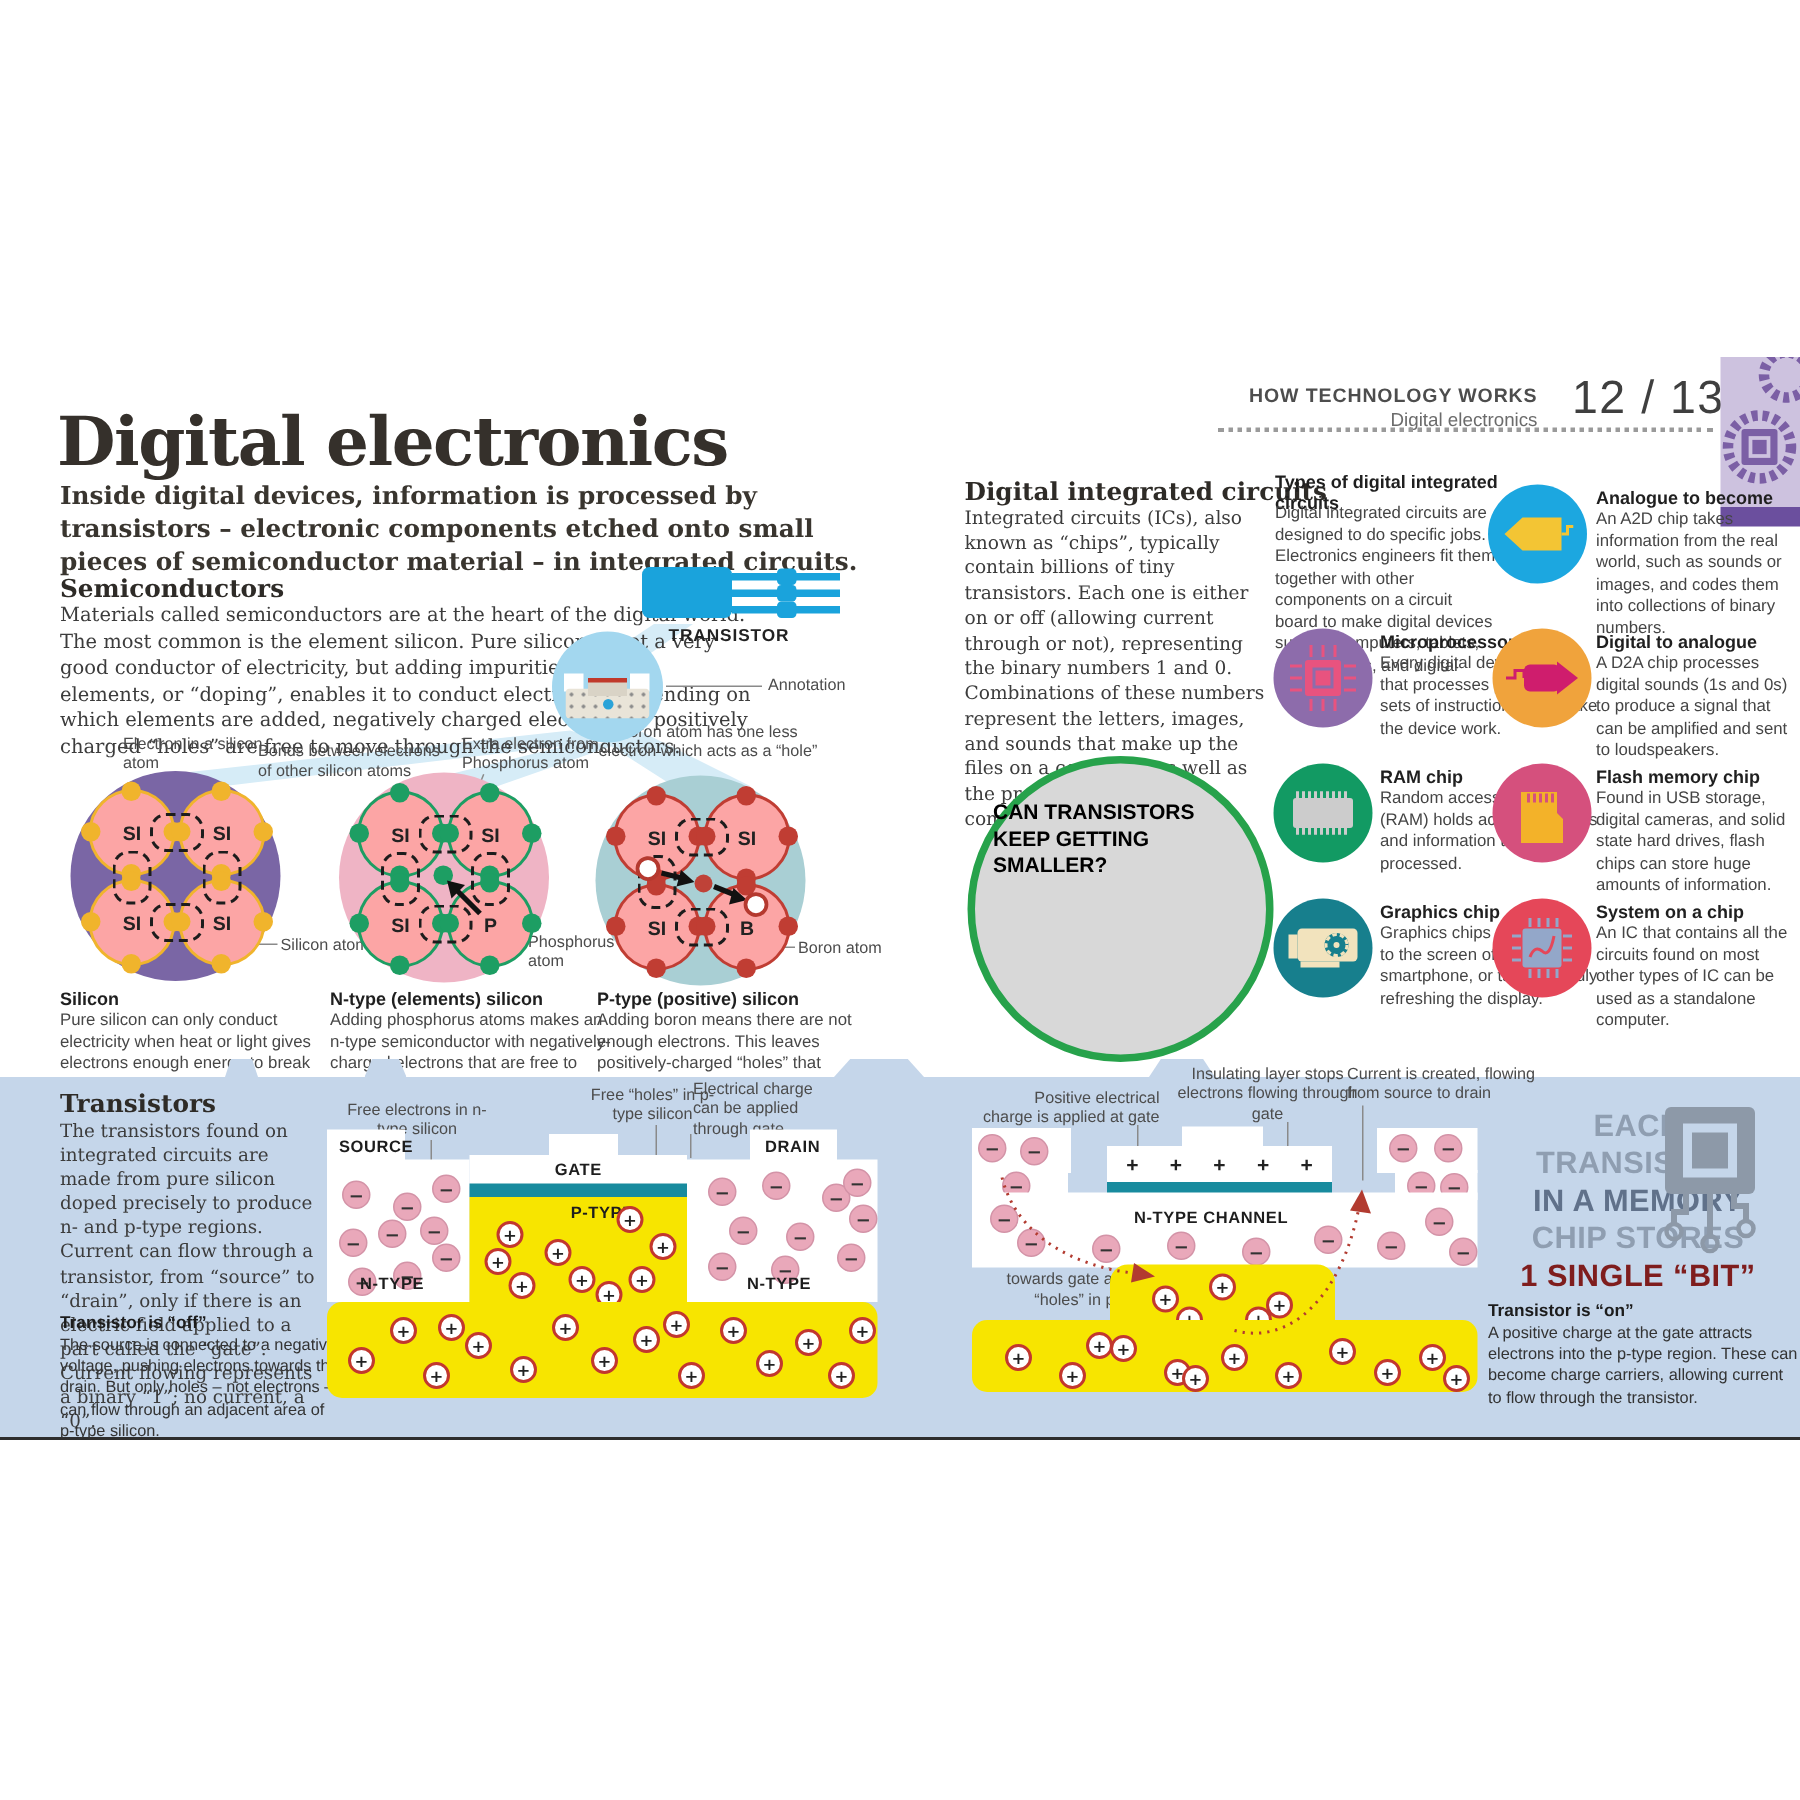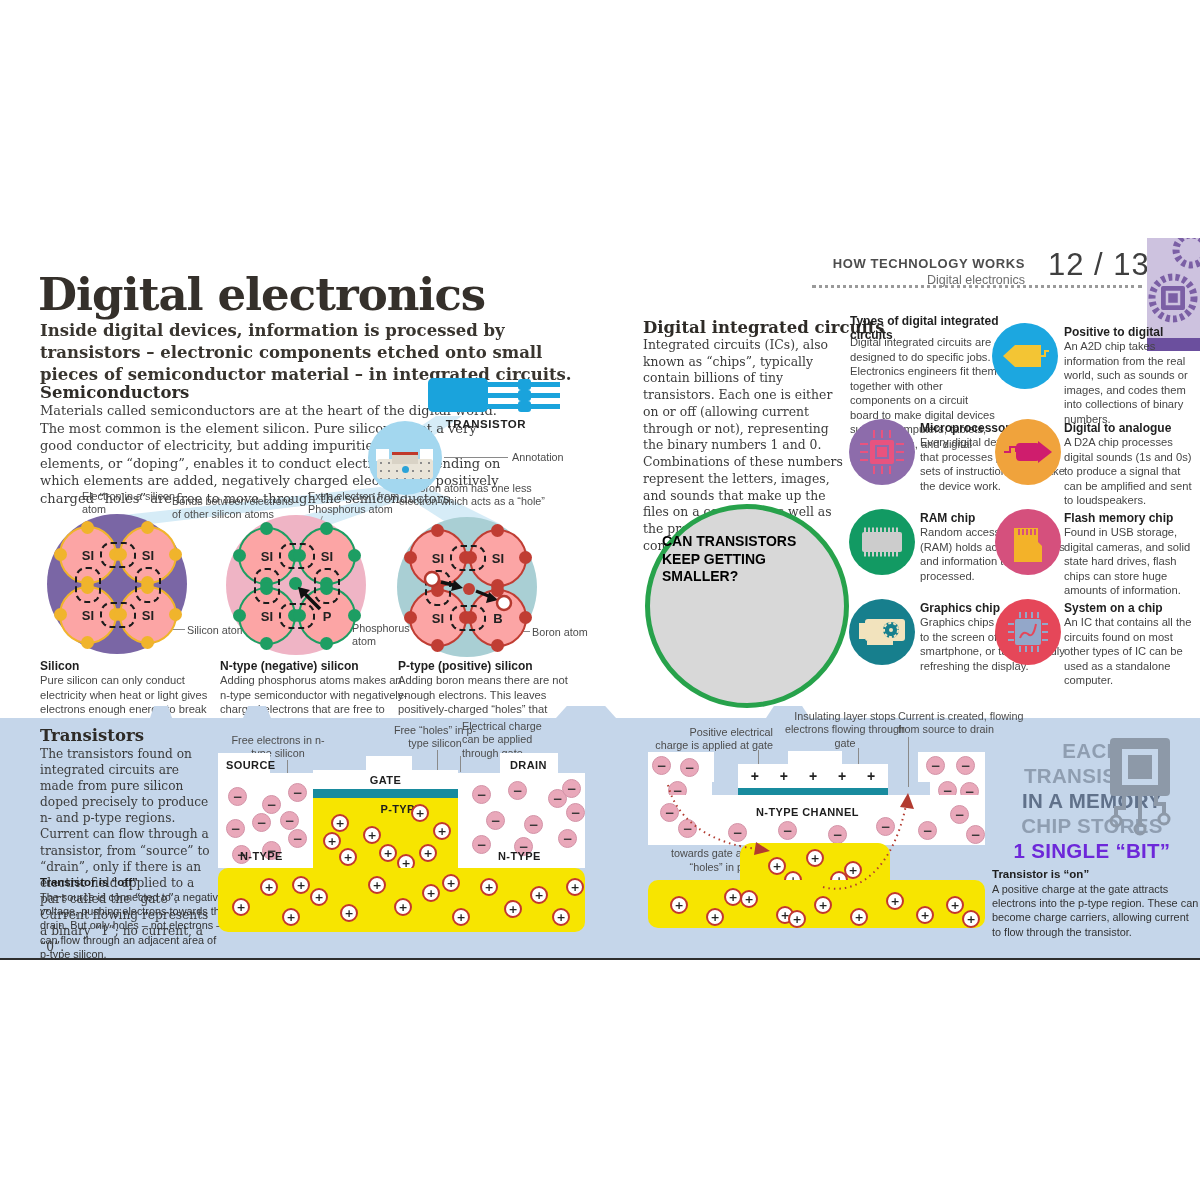--- a/index.html
+++ b/index.html
@@ -53,21 +53,21 @@
   .band-tab{background:#c5d6ea;clip-path:polygon(18% 0,82% 0,100% 100%,0 100%);height:12px;}
   .white{background:#fff;}
   .yellow{background:#f7e500;}
   .tealbar{background:#188b9e;}
   .carrier{position:absolute;border-radius:50%;display:flex;align-items:center;justify-content:center;font:bold 12px "DejaVu Sans",sans-serif;}
   .carrier.minus{width:17px;height:17px;background:#e9a8ba;color:#333;border:1px solid #d393a7;}
   .carrier.plus{width:14px;height:14px;background:#fff;color:#222;border:2px solid #c2372e;font-size:11px;}
   .plusrow{font:bold 14px "Liberation Sans",sans-serif;color:#222;word-spacing:17px;text-align:center;}
   
   .mem{font:bold 20.5px "Liberation Sans",sans-serif;letter-spacing:.3px;line-height:1.22;}
-  .mem-light{color:#8f9eb1}.mem-mid{color:#60718a}.mem-dark{color:#6d28d9}
+  .mem-light{color:#8f9eb1}.mem-mid{color:#60718a}.mem-dark{color:#7f1d1d}
   .note-h{font:bold 11.5px "Liberation Sans",sans-serif;color:#1c1c1c;}
   .note-b{font:10.9px "Liberation Sans",sans-serif;color:#333;line-height:1.3;}
 </style>
 </head>
 <body>
 
 <div id="page">
 
   <svg class="abs" style="left:0;top:0;z-index:0;" width="1200" height="1200">
     <polygon points="436,416 462,416 430,438 412,432" fill="#d6ecf7"></polygon>
@@ -248,38 +248,38 @@
       <polygon points="66,71 54,74 57,63" fill="#111"></polygon>
       <circle cx="72" cy="72" r="6" fill="#bf4238"></circle>
       <line x1="79" y1="74" x2="94" y2="80" stroke="#111" stroke-width="3.5"></line>
       <polygon points="101,83 89,86 92,75" fill="#111"></polygon>
       <circle cx="107" cy="86" r="7" fill="#fff" stroke="#b5392f" stroke-width="2.5"></circle>
     </svg>
   </div>
 
   <div class="abs cap-h" style="left:40px;top:659px;">Silicon</div>
   <div class="abs cap-b" style="left:40px;top:673px;width:172px;">Pure silicon can only conduct electricity when heat or light gives electrons enough energy to break free of their atoms.</div>
-  <div class="abs cap-h" style="left:220px;top:659px;">N-type (negative) silicon</div>
+  <div class="abs cap-h" style="left:220px;top:659px;">N-type (elements) silicon</div>
   <div class="abs cap-b" style="left:220px;top:673px;width:188px;">Adding phosphorus atoms makes an n-type semiconductor with negatively-charged electrons that are free to move.</div>
   <div class="abs cap-h" style="left:398px;top:659px;text-align:right;">P-type (positive) silicon</div>
   <div class="abs cap-b" style="left:398px;top:673px;width:170px;">Adding boron means there are not enough electrons. This leaves positively-charged “holes” that can move through the silicon.</div>
 
   <div class="abs shead" style="left:643px;top:318px;">Digital integrated circuits</div>
   <div class="abs sbody" style="left:643px;top:337px;width:200px;font-size:12.4px;">Integrated circuits (ICs), also known as “chips”, typically contain billions of tiny transistors. Each one is either on or off (allowing current through or not), representing the binary numbers 1 and 0. Combinations of these numbers represent the letters, images, and sounds that make up the files on a computer, as well as the programs that make computers work.</div>
 
   <div class="abs chip-h" style="left:850px;top:314px;width:152px;">Types of digital integrated circuits</div>
   <div class="abs chip-b" style="left:850px;top:335px;width:148px;">Digital integrated circuits are designed to do specific jobs. Electronics engineers fit them together with other components on a circuit board to make digital devices such as computers, tablets, smartphones, and digital cameras.</div>
 
   <div class="abs chip-circle" style="left:992px;top:323px;background:#1ca7e0;">
     <svg width="48" height="34">
         <polygon points="2,17 14,6 40,6 40,28 14,28" fill="#f3c534"></polygon>
         <polyline points="40,17 44,17 44,12 48,12" fill="none" stroke="#f3c534" stroke-width="2"></polyline>
       </svg>
   </div>
-  <div class="abs chip-h" style="left:1064px;top:325px;">Positive to digital</div>
+  <div class="abs chip-h" style="left:1064px;top:325px;">Analogue to become</div>
   <div class="abs chip-b" style="left:1064px;top:339px;width:132px;">An A2D chip takes information from the real world, such as sounds or images, and codes them into collections of binary numbers.</div>
 
   <div class="abs chip-circle" style="left:849px;top:419px;background:#8d6cab;">
     <svg width="44" height="44">
         <rect x="10" y="10" width="24" height="24" rx="2" fill="#e8537f"></rect>
         <rect x="16" y="16" width="12" height="12" fill="none" stroke="#8d6cab" stroke-width="2"></rect>
         <g stroke="#e8537f" stroke-width="2">
           <line x1="14" y1="0" x2="14" y2="8"></line>
           <line x1="22" y1="0" x2="22" y2="8"></line>
           <line x1="30" y1="0" x2="30" y2="8"></line>

